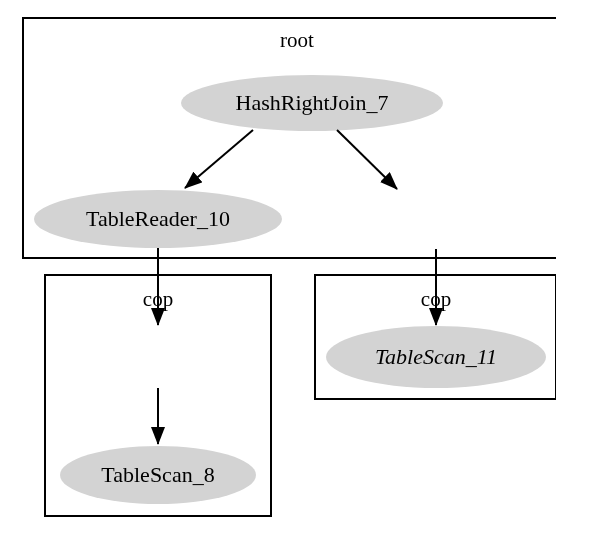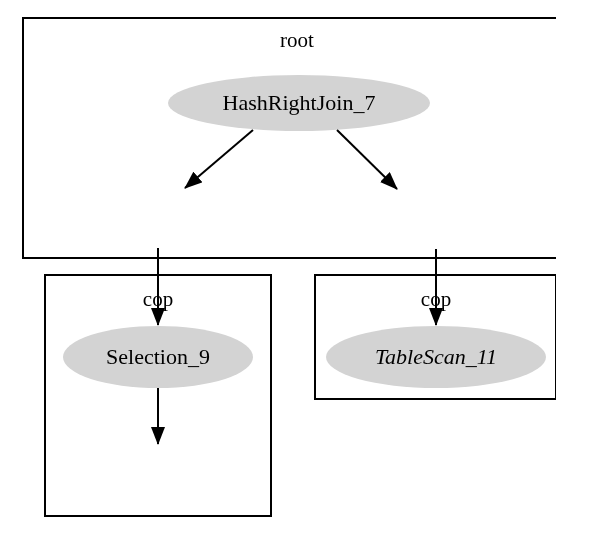--- a/index.html
+++ b/index.html
@@ -41,21 +41,21 @@
   .node {
     position: absolute;
     background: #d3d3d3;
     border-radius: 50%;
     display: flex;
     align-items: center;
     justify-content: center;
     font-size: 22px;
     white-space: nowrap;
   }
-  #n-hrj7 { left: 168px; top: 75px;  width: 262px; height: 56px; }
+  #n-hrj7 { left: 181px; top: 75px;  width: 262px; height: 56px; }
   #n-tr10 { left: 34px;  top: 190px; width: 248px; height: 58px; }
   #n-tr12 { left: 311px; top: 193px; width: 250px; height: 56px; }
   #n-sel9 { left: 63px;  top: 326px; width: 190px; height: 62px; }
   #n-ts8  { left: 60px;  top: 446px; width: 196px; height: 58px; }
   #n-ts11 { left: 326px; top: 326px; width: 220px; height: 62px; font-style: italic; }
 
   .edges {
     position: absolute;
     left: 0;
     top: 0;
@@ -73,21 +73,22 @@
 
   <div class="cluster" id="c-root"></div>
   <div class="cluster" id="c-copl"></div>
   <div class="cluster" id="c-copr"></div>
 
   <div class="cluster-label" id="l-root">root</div>
   <div class="cluster-label" id="l-copl">cop</div>
   <div class="cluster-label" id="l-copr">cop</div>
 
   <div class="node" id="n-hrj7">HashRightJoin_7</div>
-  <div class="node" id="n-sel9">Selection_9</div>
+  <div class="node" id="n-tr10">TableReader_10</div>
+  <div class="node" id="n-ts8">TableScan_8</div>
   <div class="node" id="n-ts11">TableScan_11</div>
 
   <svg class="edges" width="600" height="550">
     <defs>
       <marker id="arrow" markerUnits="userSpaceOnUse" markerWidth="18" markerHeight="14" refX="17" refY="7" orient="auto" viewBox="0 0 18 14">
         <path d="M0,0 L18,7 L0,14 Z" fill="#000000"></path>
       </marker>
     </defs>
     <line class="edge" x1="253" y1="130" x2="185" y2="188" marker-end="url(#arrow)"></line>
     <line class="edge" x1="337" y1="130" x2="397" y2="189" marker-end="url(#arrow)"></line>

